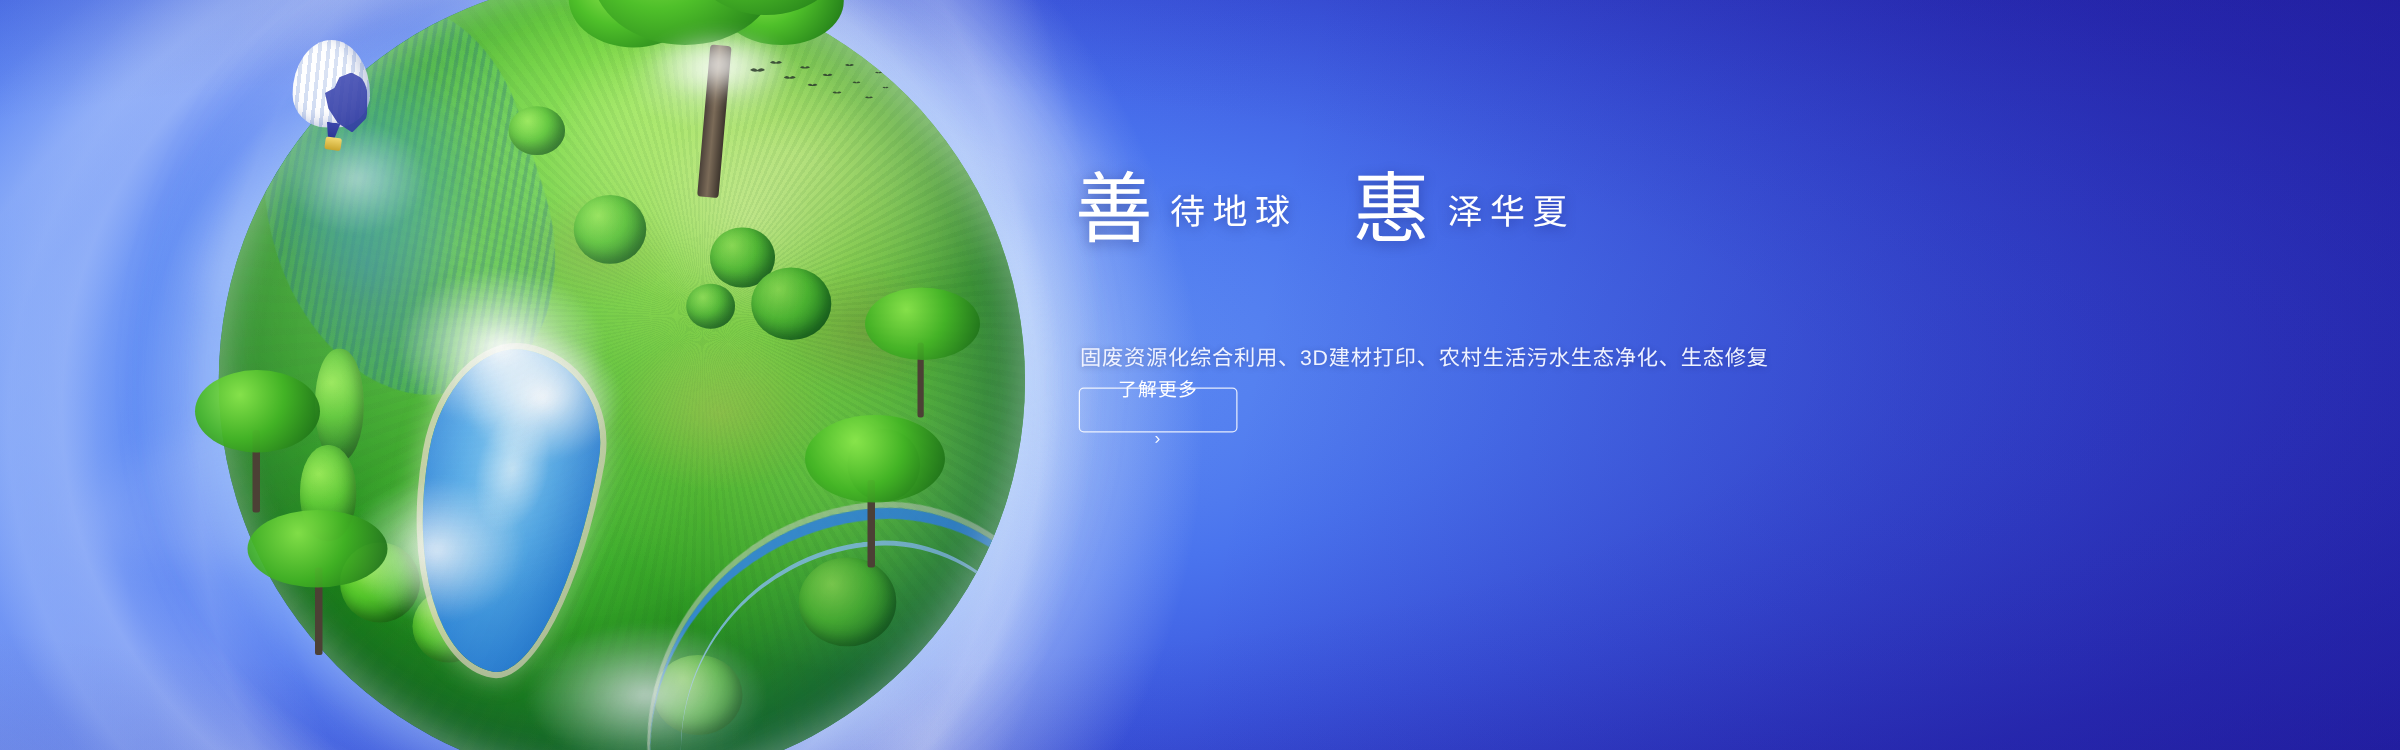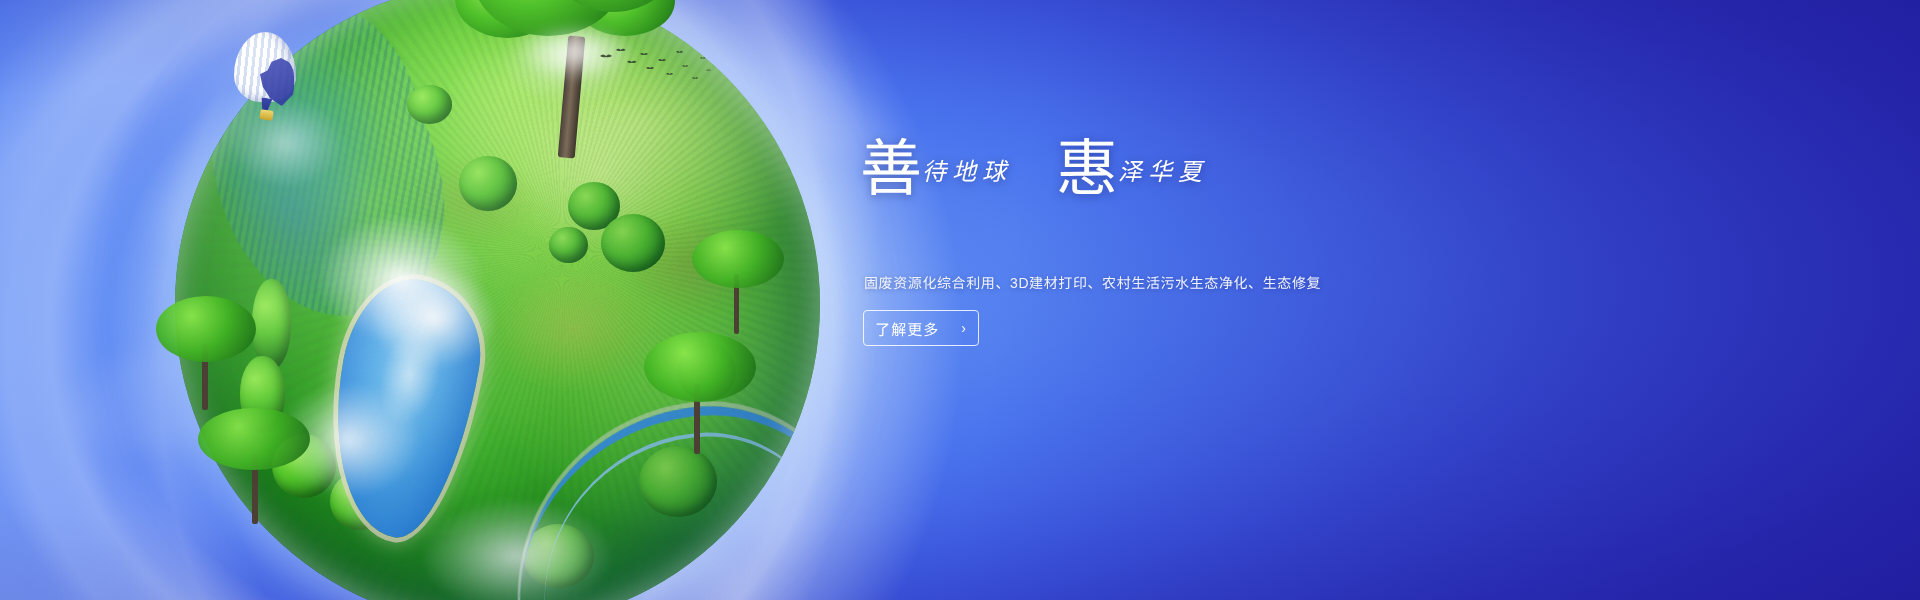--- a/index.html
+++ b/index.html
@@ -193,42 +193,43 @@
   
   #content{position:absolute;left:860px;top:0;width:700px;height:600px;}
 
   .headline{
     position:absolute;top:138px;left:0;white-space:nowrap;
     color:#ffffff;
     font-family:"Liberation Serif","DejaVu Serif",serif;
     text-shadow:0 2px 10px rgba(10,10,70,.35);
   }
   .h-big{font-size:62px;line-height:1;font-weight:400;letter-spacing:0;vertical-align:-4px;}
-  .h-small{font-size:24px;line-height:1;font-weight:400;letter-spacing:6px;margin-left:0;vertical-align:6px;font-style:italic;}
+  .h-small{font-size:28px;line-height:1;font-weight:400;letter-spacing:6px;margin-left:14px;vertical-align:6px;}
   .h-gap{display:inline-block;width:44px;}
 
   .subtitle{
     position:absolute;top:228px;left:4px;white-space:nowrap;
     color:#ffffff;font-size:25px;letter-spacing:7px;font-weight:400;
     text-shadow:0 1px 6px rgba(10,10,70,.30);
   }
   .desc{
     position:absolute;top:272px;left:4px;white-space:nowrap;
-    color:#f0f3ff;font-size:14px;letter-spacing:.6px;font-weight:400;
+    color:#f0f3ff;font-size:17px;letter-spacing:.6px;font-weight:400;
     text-shadow:0 1px 5px rgba(10,10,70,.30);
   }
   .cta{
     position:absolute;top:310px;left:3px;
     display:inline-flex;align-items:center;justify-content:center;gap:22px;
-    width:116px;height:36px;
+    width:127px;height:36px;
     border:1px solid rgba(255,255,255,.85);
     border-radius:4px;background:transparent;
     color:#ffffff;font-size:15px;letter-spacing:1px;
     cursor:pointer;text-decoration:none;
     font-family:"Liberation Sans","DejaVu Sans",sans-serif;
+    flex-direction:column;
   }
   .cta .chev{font-size:14px;line-height:1;opacity:.95;}
 </style>
 </head>
 <body>
 
 <div id="banner">
 
   <div class="bg-base"></div>
   <div class="swirl s1"></div>

